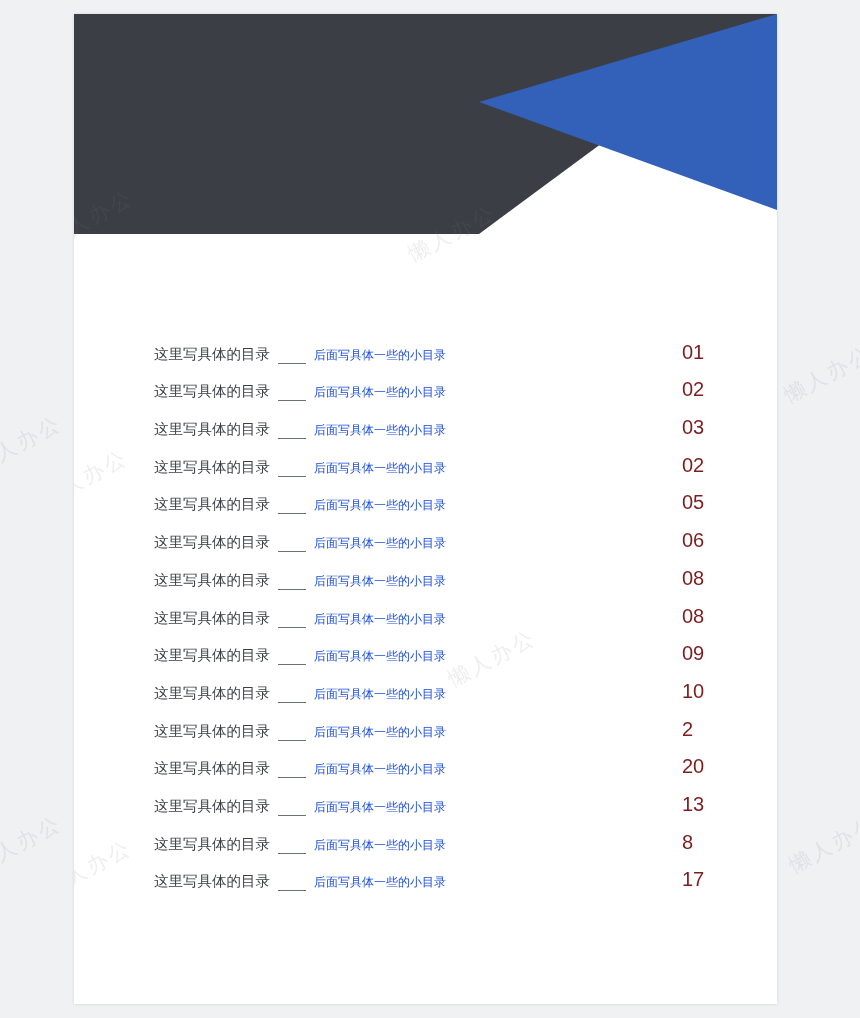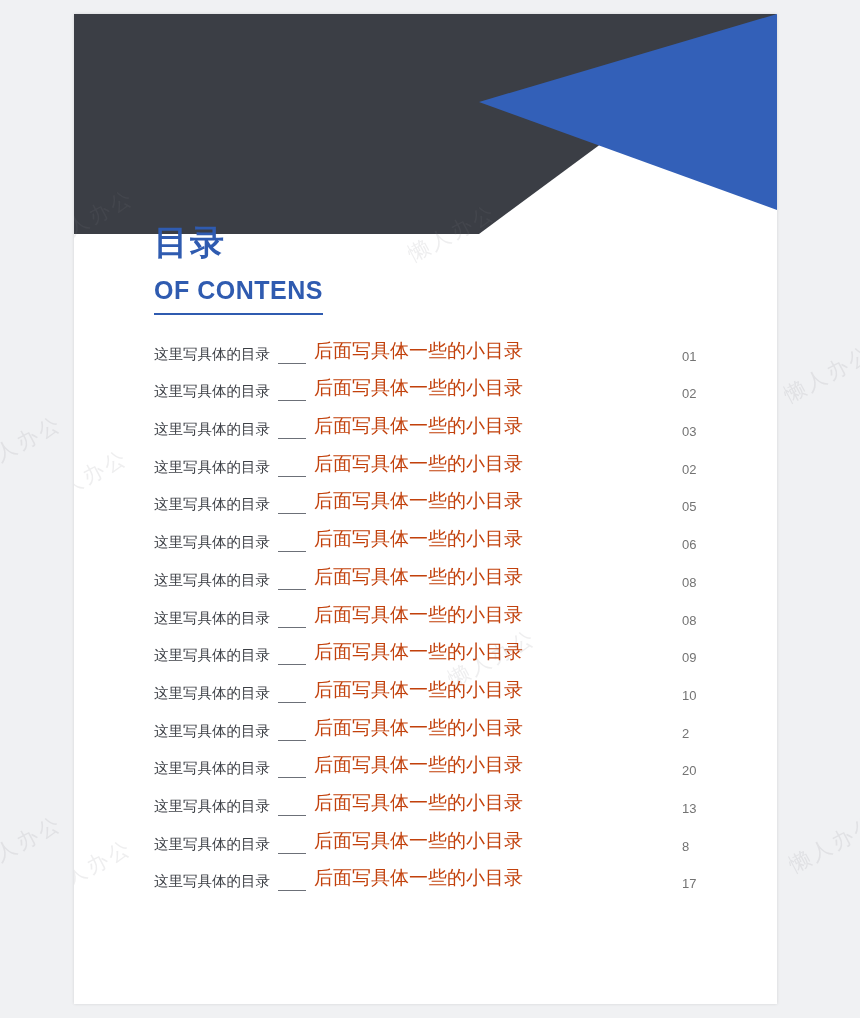--- a/index.html
+++ b/index.html
@@ -89,31 +89,31 @@
   }
   .toc-dash {
     flex: 0 0 auto;
     width: 28px;
     margin: 0 8px;
     border-top: 1px solid #6c7078;
     height: 0;
   }
   .toc-sub {
     font-family: "DejaVu Sans", "Liberation Sans", sans-serif;
-    font-size: 19px;
-    color: #c2410c;
+    font-size: 12px;
+    color: #1d4ed8;
     white-space: nowrap;
   }
   .toc-spacer {
     flex: 1 1 auto;
   }
   .toc-num {
     font-family: "Liberation Sans", sans-serif;
-    font-size: 13px;
-    color: #737373;
+    font-size: 20px;
+    color: #7f1d1d;
     width: 42px;
     text-align: left;
     flex: 0 0 auto;
   }
   
   .wm {
     position: absolute;
     font-family: "DejaVu Sans", "Liberation Sans", sans-serif;
     color: rgba(120,124,132,0.13);
     font-size: 21px;
@@ -132,24 +132,20 @@
   .wm-g { left: 795px; top: 840px; }
 </style>
 </head>
 <body>
 
 <div id="page">
 
   <div class="shape-dark"></div>
   <div class="shape-blue"></div>
 
-  <div class="title-area">
-    <div class="title-cn">目录</div>
-    <div class="title-en">OF CONTENS</div>
-  </div>
 
   <div class="toc" id="toc-list">
       <div class="toc-row">
         <span class="toc-main">这里写具体的目录</span>
         <span class="toc-dash"></span>
         <span class="toc-sub">后面写具体一些的小目录</span>
         <span class="toc-spacer"></span>
         <span class="toc-num">01</span>
       </div>
       <div class="toc-row">

